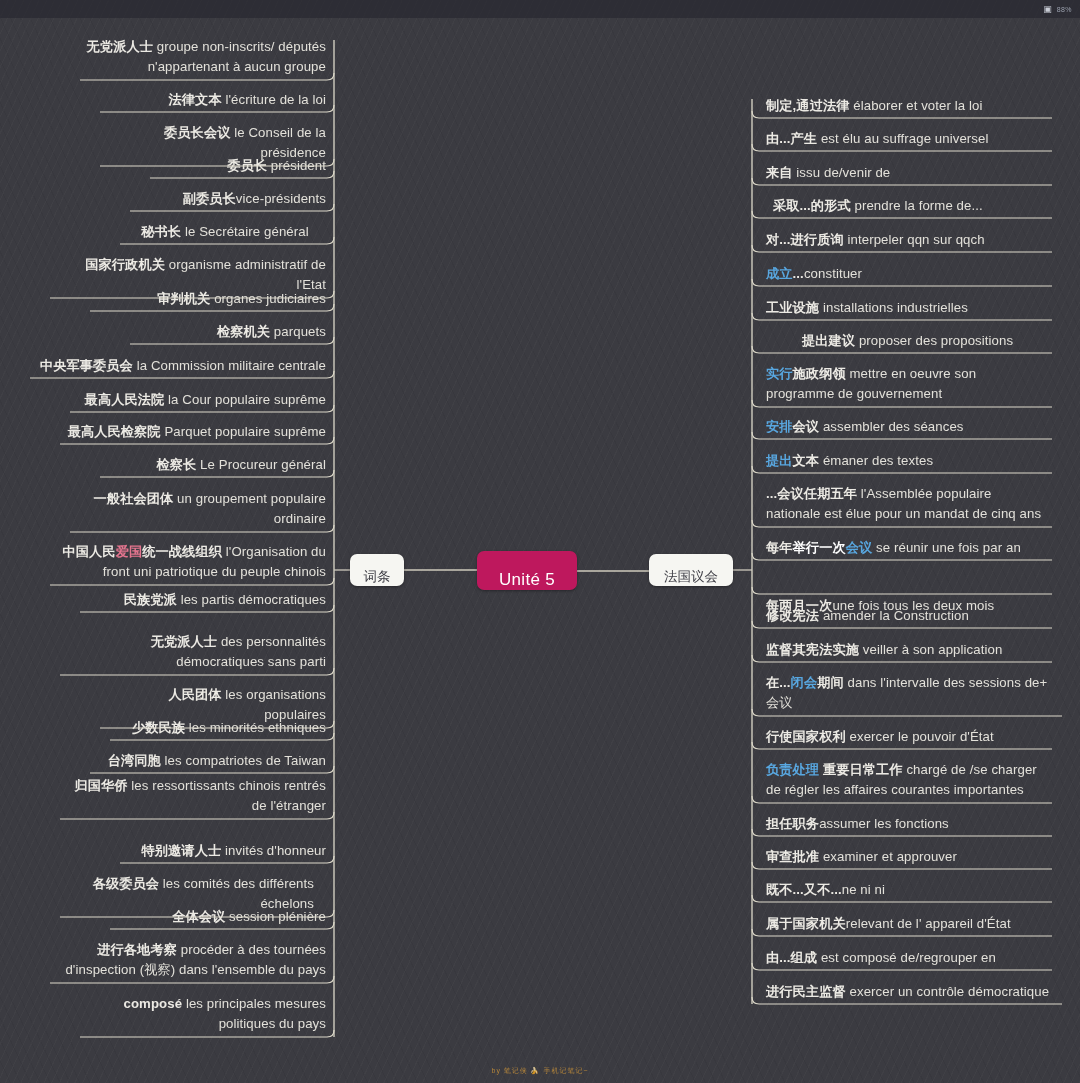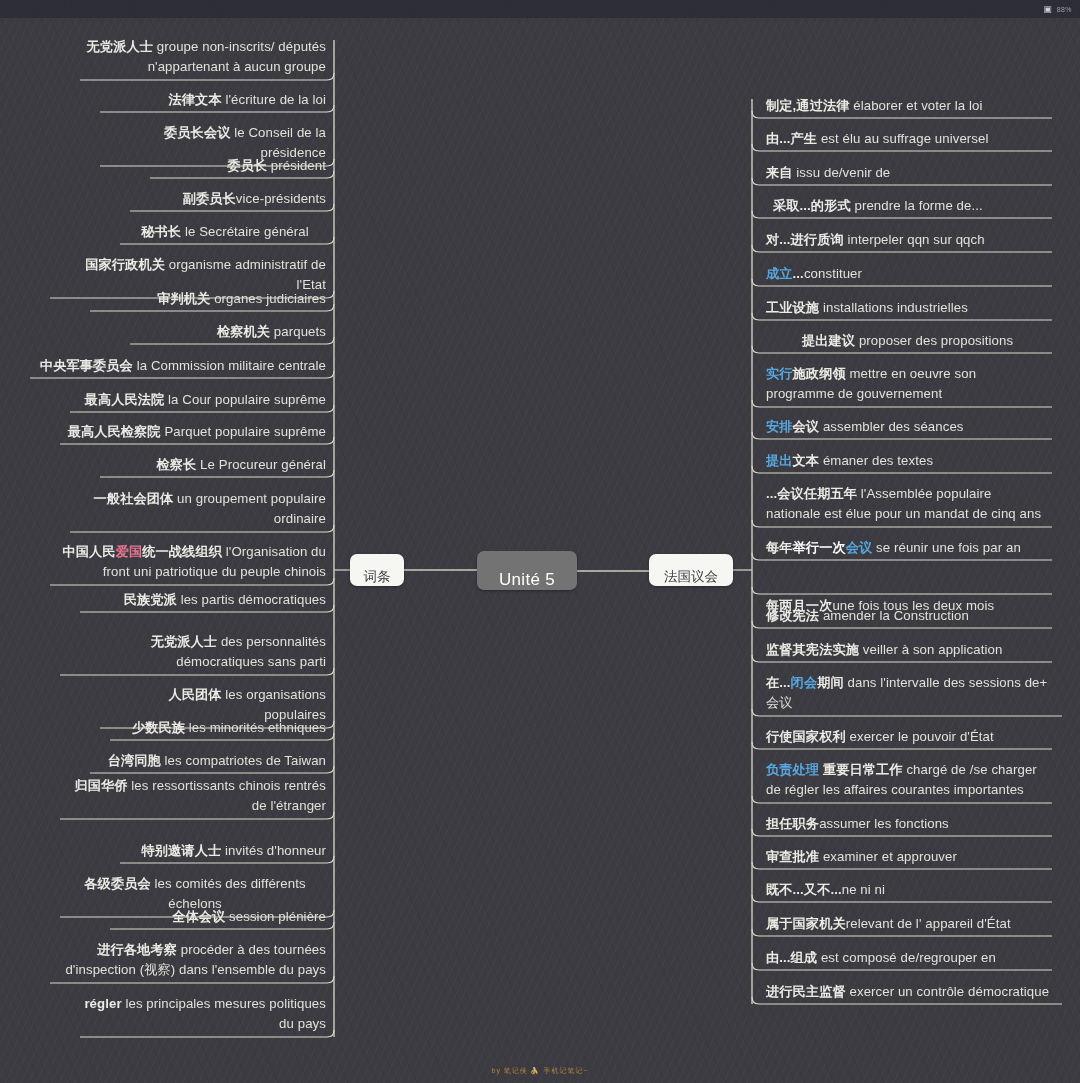--- a/index.html
+++ b/index.html
@@ -66,21 +66,21 @@
     border-radius: 7px;
     display: flex;
     align-items: flex-end;
     justify-content: center;
     box-shadow: 0 1px 3px rgba(0,0,0,0.35);
     white-space: nowrap;
   }
   #node-root {
     left: 477px; top: 551px;
     width: 100px; height: 39px;
-    background: #737373;
+    background: #be185d;
     color: #ffffff;
     font-size: 17px;
     letter-spacing: 0.3px;
   }
   #node-left {
     left: 350px; top: 554px;
     width: 54px; height: 32px;
     background: #f6f6f2;
     color: #3d3d44;
     font-size: 13.5px;
@@ -226,24 +226,24 @@
       <div class="leaf left-side" style="top: 454px; width: 230px; left: 100px;"><span class="cn">检察长</span><span class="fr"> Le Procureur général</span></div>
       <div class="leaf left-side" style="top: 488px; width: 260px; left: 70px;"><span class="cn">一般社会团体</span><span class="fr">  un groupement populaire ordinaire</span></div>
       <div class="leaf left-side" style="top: 541px; width: 280px; left: 50px;"><span class="cn ">中国人民</span><span class="cn hl-pink">爱国</span><span class="cn ">统一战线组织</span><span class="fr "> l'Organisation du front uni </span><span class="fr hl-blue">patriotique</span><span class="fr "> du peuple chinois</span></div>
       <div class="leaf left-side" style="top: 589px; width: 250px; left: 80px;"><span class="cn">民族党派</span><span class="fr"> les partis démocratiques</span></div>
       <div class="leaf left-side" style="top: 631px; width: 270px; left: 60px;"><span class="cn">无党派人士</span><span class="fr"> des personnalités démocratiques sans parti</span></div>
       <div class="leaf left-side" style="top: 684px; width: 230px; left: 100px;"><span class="cn">人民团体</span><span class="fr">  les organisations populaires</span></div>
       <div class="leaf left-side" style="top: 717px; width: 220px; left: 110px;"><span class="cn">少数民族</span><span class="fr"> les minorités ethniques</span></div>
       <div class="leaf left-side" style="top: 750px; width: 240px; left: 90px;"><span class="cn">台湾同胞</span><span class="fr"> les compatriotes de Taiwan</span></div>
       <div class="leaf left-side" style="top: 775px; width: 270px; left: 60px;"><span class="cn">归国华侨</span><span class="fr"> les ressortissants chinois rentrés de l'étranger</span></div>
       <div class="leaf left-side" style="top: 840px; width: 210px; left: 120px;"><span class="cn">特别邀请人士</span><span class="fr"> invités d'honneur</span></div>
-      <div class="leaf left-side" style="top: 873px; width: 270px; left: 60px; text-align: center;"><span class="cn">各级委员会</span><span class="fr"> les comités des différents échelons</span></div>
+      <div class="leaf left-side" style="top: 873px; width: 270px; left: 48px;"><span class="cn">各级委员会</span><span class="fr"> les comités des différents échelons</span></div>
       <div class="leaf left-side" style="top: 906px; width: 220px; left: 110px;"><span class="cn">全体会议</span><span class="fr">  session plénière</span></div>
       <div class="leaf left-side" style="top: 939px; width: 280px; left: 50px;"><span class="cn">进行各地考察</span><span class="fr"> procéder à des tournées d'inspection (视察) dans l'ensemble du pays</span></div>
-      <div class="leaf left-side" style="top: 993px; width: 250px; left: 80px;"><span class="cn">régler</span><span class="fr"> les principales mesures politiques du pays</span></div>
+      <div class="leaf left-side" style="top: 993px; width: 250px; left: 80px;"><span class="cn">composé</span><span class="fr"> les principales mesures politiques du pays</span></div>
     </div>
   <div id="right-leaves">
       <div class="leaf right-side" style="top: 95px; width: 290px; left: 762px;"><span class="cn">制定,通过法律</span><span class="fr"> élaborer et voter la loi</span></div>
       <div class="leaf right-side" style="top: 128px; width: 290px; left: 762px;"><span class="cn">由...产生</span><span class="fr"> est  élu au suffrage universel</span></div>
       <div class="leaf right-side" style="top: 162px; width: 290px; left: 762px;"><span class="cn">来自</span><span class="fr"> issu de/venir de</span></div>
       <div class="leaf right-side" style="top: 195px; width: 290px; left: 762px; margin-left: 7px;"><span class="cn">采取...的形式</span><span class="fr"> prendre la forme de...</span></div>
       <div class="leaf right-side" style="top: 229px; width: 290px; left: 762px;"><span class="cn">对...进行质询</span><span class="fr"> interpeler qqn sur qqch</span></div>
       <div class="leaf right-side" style="top: 263px; width: 290px; left: 762px;"><span class="cn hl-blue">成立</span><span class="cn ">...</span><span class="fr ">constituer</span></div>
       <div class="leaf right-side" style="top: 297px; width: 290px; left: 762px;"><span class="cn">工业设施</span><span class="fr"> installations industrielles</span></div>
       <div class="leaf right-side" style="top: 330px; width: 290px; left: 798px;"><span class="cn">提出建议</span><span class="fr"> proposer des propositions</span></div>

